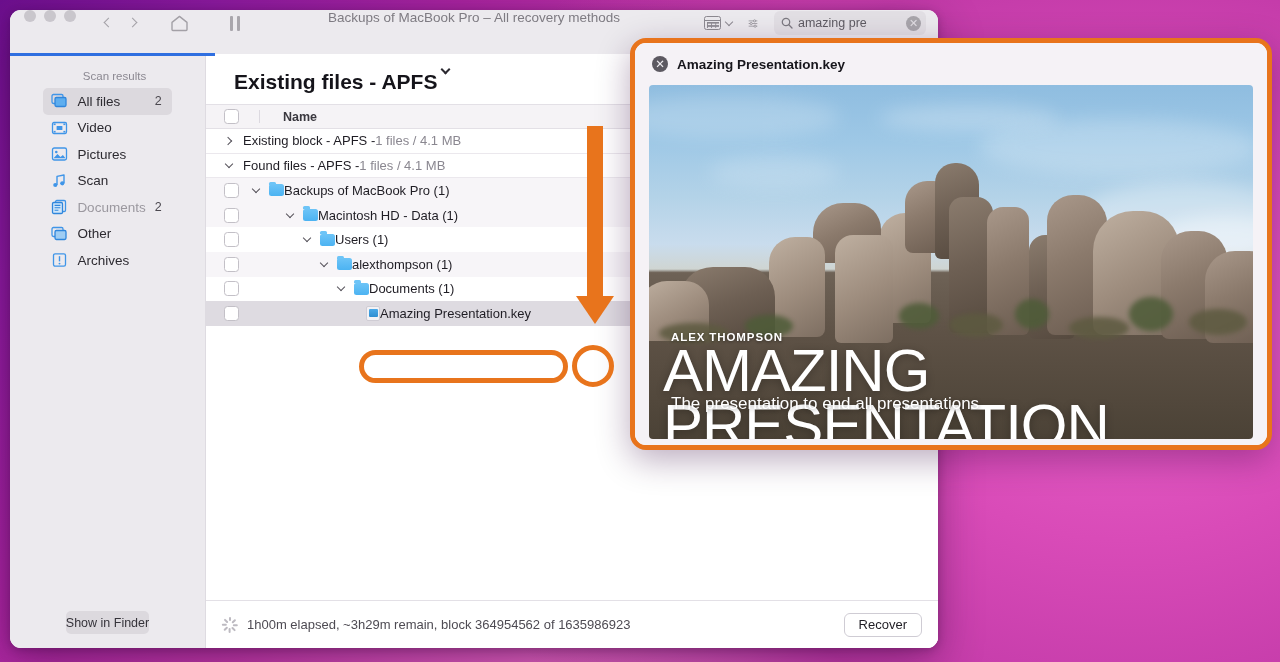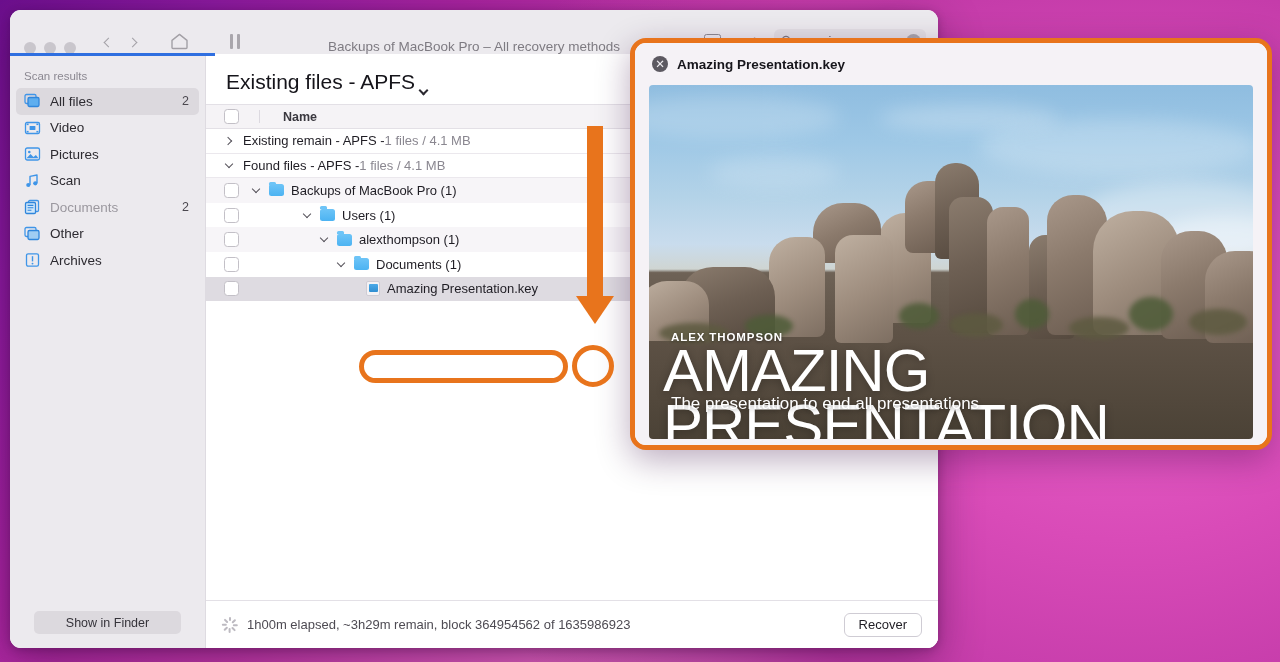--- a/index.html
+++ b/index.html
@@ -22,21 +22,21 @@
     border-radius: 11px;
     box-shadow: 0 14px 44px rgba(40,0,50,.40), 0 2px 8px rgba(40,0,50,.28);
     overflow: hidden;
     display: flex; flex-direction: column;
   }
 
   
   .toolbar {
     height: 44px; flex: 0 0 44px;
     background: #eceaee;
-    display: flex; align-items: flex-end;
+    display: flex; align-items: flex-start;
     position: relative;
   }
   .traffic { display: flex; gap: 8px; padding-left: 14px; }
   .tl { width: 12px; height: 12px; border-radius: 50%; background: #c9c6cc; }
 
   .nav-arrows { display: flex; gap: 4px; margin-left: 20px; }
   .navbtn { width: 22px; height: 24px; display:flex; align-items:center; justify-content:center; }
   .chev { width: 7px; height: 7px; border-top: 1.7px solid #a3a0a6; border-right: 1.7px solid #a3a0a6; }
   .chev.l { transform: rotate(-135deg); margin-left: 2px;}
   .chev.r { transform: rotate(45deg); margin-right: 2px;}
@@ -81,20 +81,21 @@
   .prog-fill { width: 205px; height: 3px; background: #2f6fe0; }
 
   
   .wbody { flex: 1; display: flex; min-height: 0; }
 
   
   .sidebar {
     width: 196px; flex: 0 0 196px; background: #eceaee;
     display: flex; flex-direction: column; padding-top: 16px;
     border-right: 1px solid #dedbe1;
+    align-items: center;
   }
   .side-head {
     font-size: 11.5px; color: #8b8891; padding: 0 0 6px 14px; font-weight: 400;
   }
   .side-item {
     display: flex; align-items: center; height: 26.5px;
     margin: 0 6px; padding: 0 10px 0 8px; border-radius: 5px; gap: 9px;
   }
   .side-item.sel { background: #dcd9de; }
   .side-label { font-size: 13.5px; color: #2d2b31; flex: 1; }
@@ -104,21 +105,21 @@
 
   .side-foot { margin-top: auto; padding: 10px 24px 14px; }
   .finder-btn {
     width: 100%; height: 23px; background: #dcd9de; border: none; border-radius: 5px;
     font-size: 12.5px; color: #35333a; font-family: "Liberation Sans", sans-serif;
   }
 
   
   .content { flex: 1; display: flex; flex-direction: column; min-width: 0; background: #fff; }
   .c-head { padding: 16px 0 10px 20px; }
-  .c-title { font-size: 21px; font-weight: normal; color: #15141a; display: flex; align-items: flex-end; gap: 5px;}
+  .c-title { font-size: 21px; font-weight: bold; color: #15141a; display: flex; align-items: flex-start; gap: 5px; margin-left: 8px;}
   .c-title .caret { width: 7px; height: 7px; border-right: 2px solid #2b2930; border-bottom: 2px solid #2b2930; transform: rotate(45deg); margin-top: -4px; }
   .c-sub { font-size: 13px; color: #6f6c74; margin-top: 5px; }
 
   .thead {
     height: 25px; background: #f5f3f6; border-top: 1px solid #e3e0e6; border-bottom: 1px solid #e3e0e6;
     display: flex; align-items: center; font-size: 12.5px; font-weight: bold; color: #3a383f;
     padding-left: 18px; position: relative;
   }
   .cb { width: 15px; height: 15px; border: 1px solid #c3c0c7; border-radius: 3.5px; background: #fff; flex: 0 0 15px; }
   .vdiv { width: 1px; height: 13px; background: #dcd9e0; margin: 0 0 0 20px; }
@@ -137,21 +138,21 @@
   .disc i { display:block; width:6px; height:6px; border-right:1.7px solid #55525a; border-bottom:1.7px solid #55525a; }
   .disc.open i { transform: rotate(45deg); margin-top: -3px; }
   .disc.closed i { transform: rotate(-45deg); margin-left: -3px; }
 
   .row .cb { margin-left: 18px; }
   .folder {
     width: 15px; height: 12px; flex: 0 0 15px; border-radius: 2px 2.5px 2.5px 2.5px;
     background: linear-gradient(#6dc4f7, #4cb3f2); position: relative;
   }
   .folder::before { content:''; position:absolute; top:-2.6px; left:0; width:6.5px; height:3px; background:#6dc4f7; border-radius:1.5px 1.5px 0 0;}
-  .fname { margin-left: 7px; white-space: nowrap; }
+  .fname { white-space: nowrap; }
   .gmeta { color: #8a8790; }
   .keyfile {
     width: 14px; height: 15px; flex: 0 0 14px; border-radius: 2px; background: #f3f2f5;
     border: 1px solid #cfccd4; position: relative;
   }
   .keyfile::after {
     content:''; position:absolute; left: 1.5px; right:1.5px; top: 2px; height: 8px;
     background: linear-gradient(#4aa9e8,#2f8ed1); border-radius: 1px;
   }
 
@@ -407,37 +408,45 @@
             <i></i>
           </span>
         <span class="th-date">D</span>
       </div>
 
       <div class="rows" id="row-list">
           <div class="row group">
             <span class="disc closed">
               <i></i>
             </span>
-            <span style="margin-left:7px">Existing remain - APFS - </span>
+            <span style="margin-left:7px">Existing block - APFS - </span>
             <span class="gmeta">1 files / 4.1 MB</span>
           </div>
           <div class="row group">
             <span class="disc open">
               <i></i>
             </span>
             <span style="margin-left:7px">Found files - APFS - </span>
             <span class="gmeta">1 files / 4.1 MB</span>
           </div>
           <div class="row alt">
             <span class="cb"></span>
             <span class="disc open" style="margin-left:10px">
               <i></i>
             </span>
             <span class="folder" style="margin-left:6px"></span>
             <span class="fname">Backups of MacBook Pro (1)</span>
+          </div>
+          <div class="row alt">
+            <span class="cb"></span>
+            <span class="disc open" style="margin-left:44px">
+              <i></i>
+            </span>
+            <span class="folder" style="margin-left:6px"></span>
+            <span class="fname">Macintosh HD - Data (1)</span>
           </div>
           <div class="row">
             <span class="cb"></span>
             <span class="disc open" style="margin-left:61px">
               <i></i>
             </span>
             <span class="folder" style="margin-left:6px"></span>
             <span class="fname">Users (1)</span>
           </div>
           <div class="row alt">

